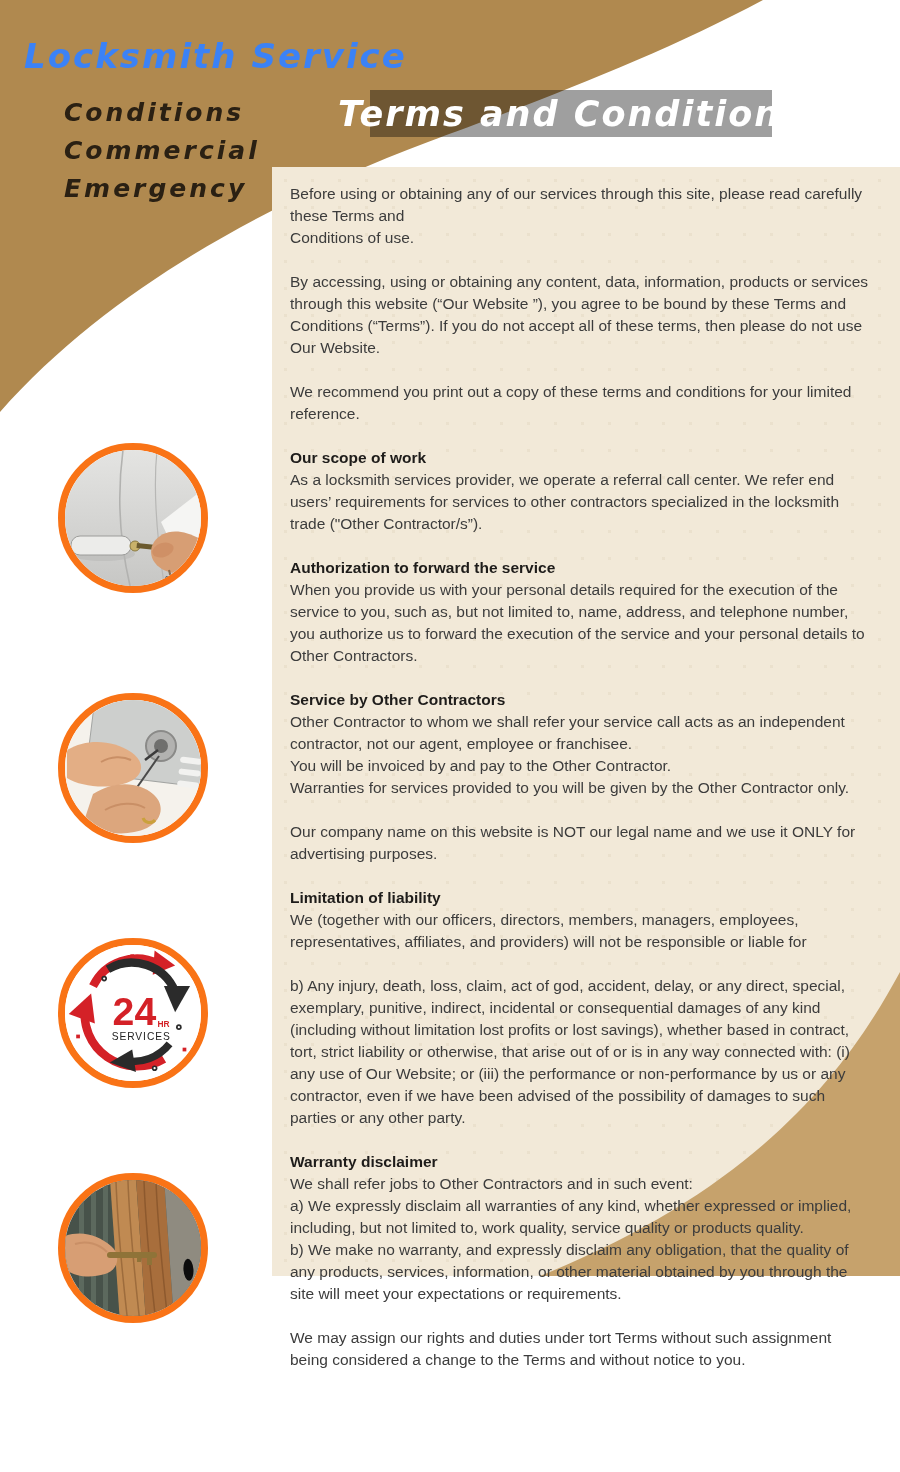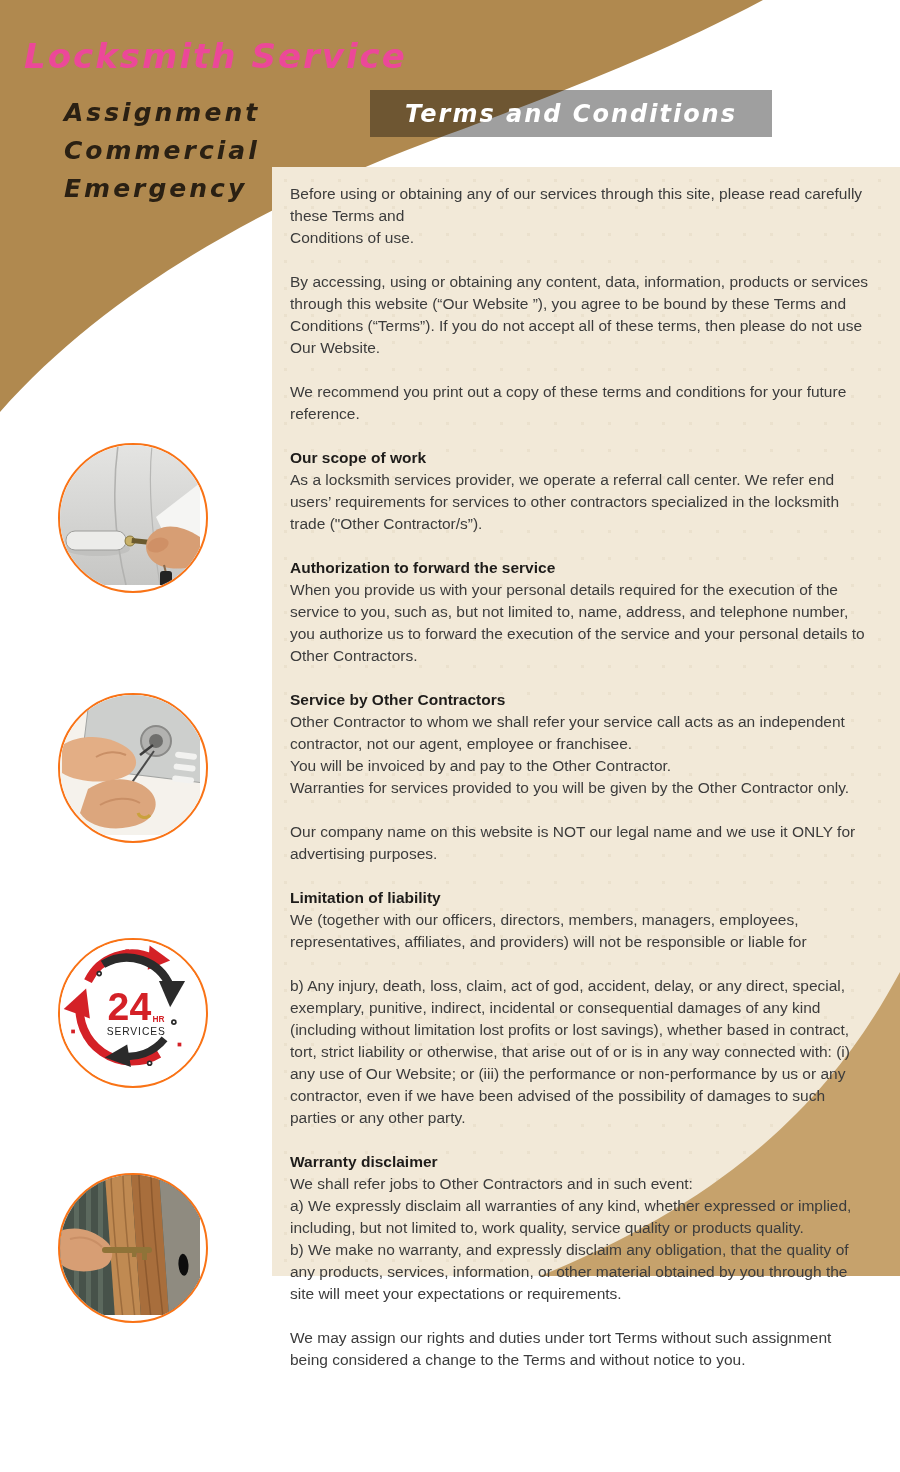--- a/index.html
+++ b/index.html
@@ -4,91 +4,91 @@
 <style>
   html,body{margin:0;padding:0;background:#ffffff;}
   .page{
     position:relative;width:900px;height:1472px;background:#ffffff;
     overflow:hidden;font-family:"Liberation Sans",sans-serif;
   }
   
   .top-swoosh{position:absolute;left:0;top:0;width:900px;height:420px;z-index:1;}
   
   .brand-title{
-    position:absolute;left:24px;top:36px;z-index:3;color:#ec4899;
+    position:absolute;left:24px;top:36px;z-index:3;color:#3b82f6;
     font-family:"DejaVu Sans",sans-serif;font-weight:bold;font-style:italic;
     font-size:34px;letter-spacing:2px;white-space:nowrap;
   }
   .services{position:absolute;left:64px;top:94px;z-index:3;}
   .service-item{
     font-family:"DejaVu Sans",sans-serif;font-weight:bold;font-style:italic;
     font-size:25px;line-height:38px;letter-spacing:3px;color:#2a2013;white-space:nowrap;
   }
   
   .banner-bar{
     position:absolute;left:370px;top:90px;width:402px;height:47px;
     background:#9f9f9f;mix-blend-mode:multiply;z-index:4;
   }
   .banner-title{
     position:absolute;left:370px;top:90px;width:402px;height:47px;z-index:5;
     display:flex;align-items:center;justify-content:center;
     color:#ffffff;font-family:"DejaVu Sans",sans-serif;font-weight:bold;font-style:italic;
-    font-size:24px;letter-spacing:2px;white-space:nowrap;
+    font-size:35px;letter-spacing:2px;white-space:nowrap;
   }
   
   .content-panel{
     position:absolute;left:272px;top:167px;width:628px;height:1109px;
     background:#f2e9d8;
     background-image:radial-gradient(circle, rgba(139,106,55,0.07) 1.5px, transparent 1.7px);
     background-size:27px 27px;z-index:2;
   }
   .bottom-swoosh{position:absolute;right:0;bottom:0;width:360px;height:322px;z-index:1;}
   .terms{
     position:relative;z-index:2;padding:16px 28px 10px 18px;width:582px;
     color:#3c3c3c;font-size:15.5px;line-height:22px;
   }
   .term-paragraph{margin:0 0 22px 0;white-space:pre-line;}
   .term-heading{margin:0;font-weight:bold;color:#1e1c1a;}
   
   .photo-circle{
     position:absolute;left:58px;width:150px;height:150px;box-sizing:border-box;
-    border:2px solid #f97316;border-radius:50%;overflow:hidden;background:#fff;z-index:3;
+    border:7px solid #f97316;border-radius:50%;overflow:hidden;background:#fff;z-index:3;
   }
   .photo-circle svg{display:block;width:140px;height:140px;}
   .pc1{top:443px;} .pc2{top:693px;} .pc3{top:938px;} .pc4{top:1173px;}
 </style>
 </head>
 <body>
 
 <div class="page">
 
   <svg class="top-swoosh" viewBox="0 0 900 420" preserveAspectRatio="none">
     <path d="M0,0 L763,0 C655,58 520,108 428,142 C295,192 118,278 0,412 Z" fill="#b0894f"></path>
   </svg>
 
   <div class="brand-title">Locksmith Service</div>
   <div class="services">
-    <div class="service-item">Assignment</div>
+    <div class="service-item">Conditions</div>
     <div class="service-item">Commercial</div>
     <div class="service-item">Emergency</div>
   </div>
 
   <div class="banner-bar"></div>
   <div class="banner-title">Terms and Conditions</div>
 
   <div class="content-panel">
     <svg class="bottom-swoosh" viewBox="0 0 360 322" preserveAspectRatio="none">
       <path d="M360,18 C305,120 215,235 0,322 L360,322 Z" fill="#c6a26c"></path>
     </svg>
     <div class="terms" id="terms-blocks">
         <div class="term-paragraph">Before using or obtaining any of our services through this site, please read carefully
 these Terms and
 Conditions of use.</div>
         <div class="term-paragraph">By accessing, using or obtaining any content, data, information, products or services through this website (“Our Website ”), you agree to be bound by these Terms and Conditions (“Terms”). If you do not accept all of these terms, then please do not use Our Website.</div>
-        <div class="term-paragraph">We recommend you print out a copy of these terms and conditions for your future reference.</div>
+        <div class="term-paragraph">We recommend you print out a copy of these terms and conditions for your limited reference.</div>
         <div class="term-heading">Our scope of work</div>
         <div class="term-paragraph">As a locksmith services provider, we operate a referral call center. We refer end users’ requirements for services to other contractors specialized in the locksmith trade ("Other Contractor/s”).</div>
         <div class="term-heading">Authorization to forward the service</div>
         <div class="term-paragraph">When you provide us with your personal details required for the execution of the service to you, such as, but not limited to, name, address, and telephone number, you authorize us to forward the execution of the service and your personal details to Other Contractors.</div>
         <div class="term-heading">Service by Other Contractors</div>
         <div class="term-paragraph">Other Contractor to whom we shall refer your service call acts as an independent contractor, not our agent, employee or franchisee.
 You will be invoiced by and pay to the Other Contractor.
 Warranties for services provided to you will be given by the Other Contractor only.</div>
         <div class="term-paragraph">Our company name on this website is NOT our legal name and we use it ONLY for advertising purposes.</div>
         <div class="term-heading">Limitation of liability</div>

